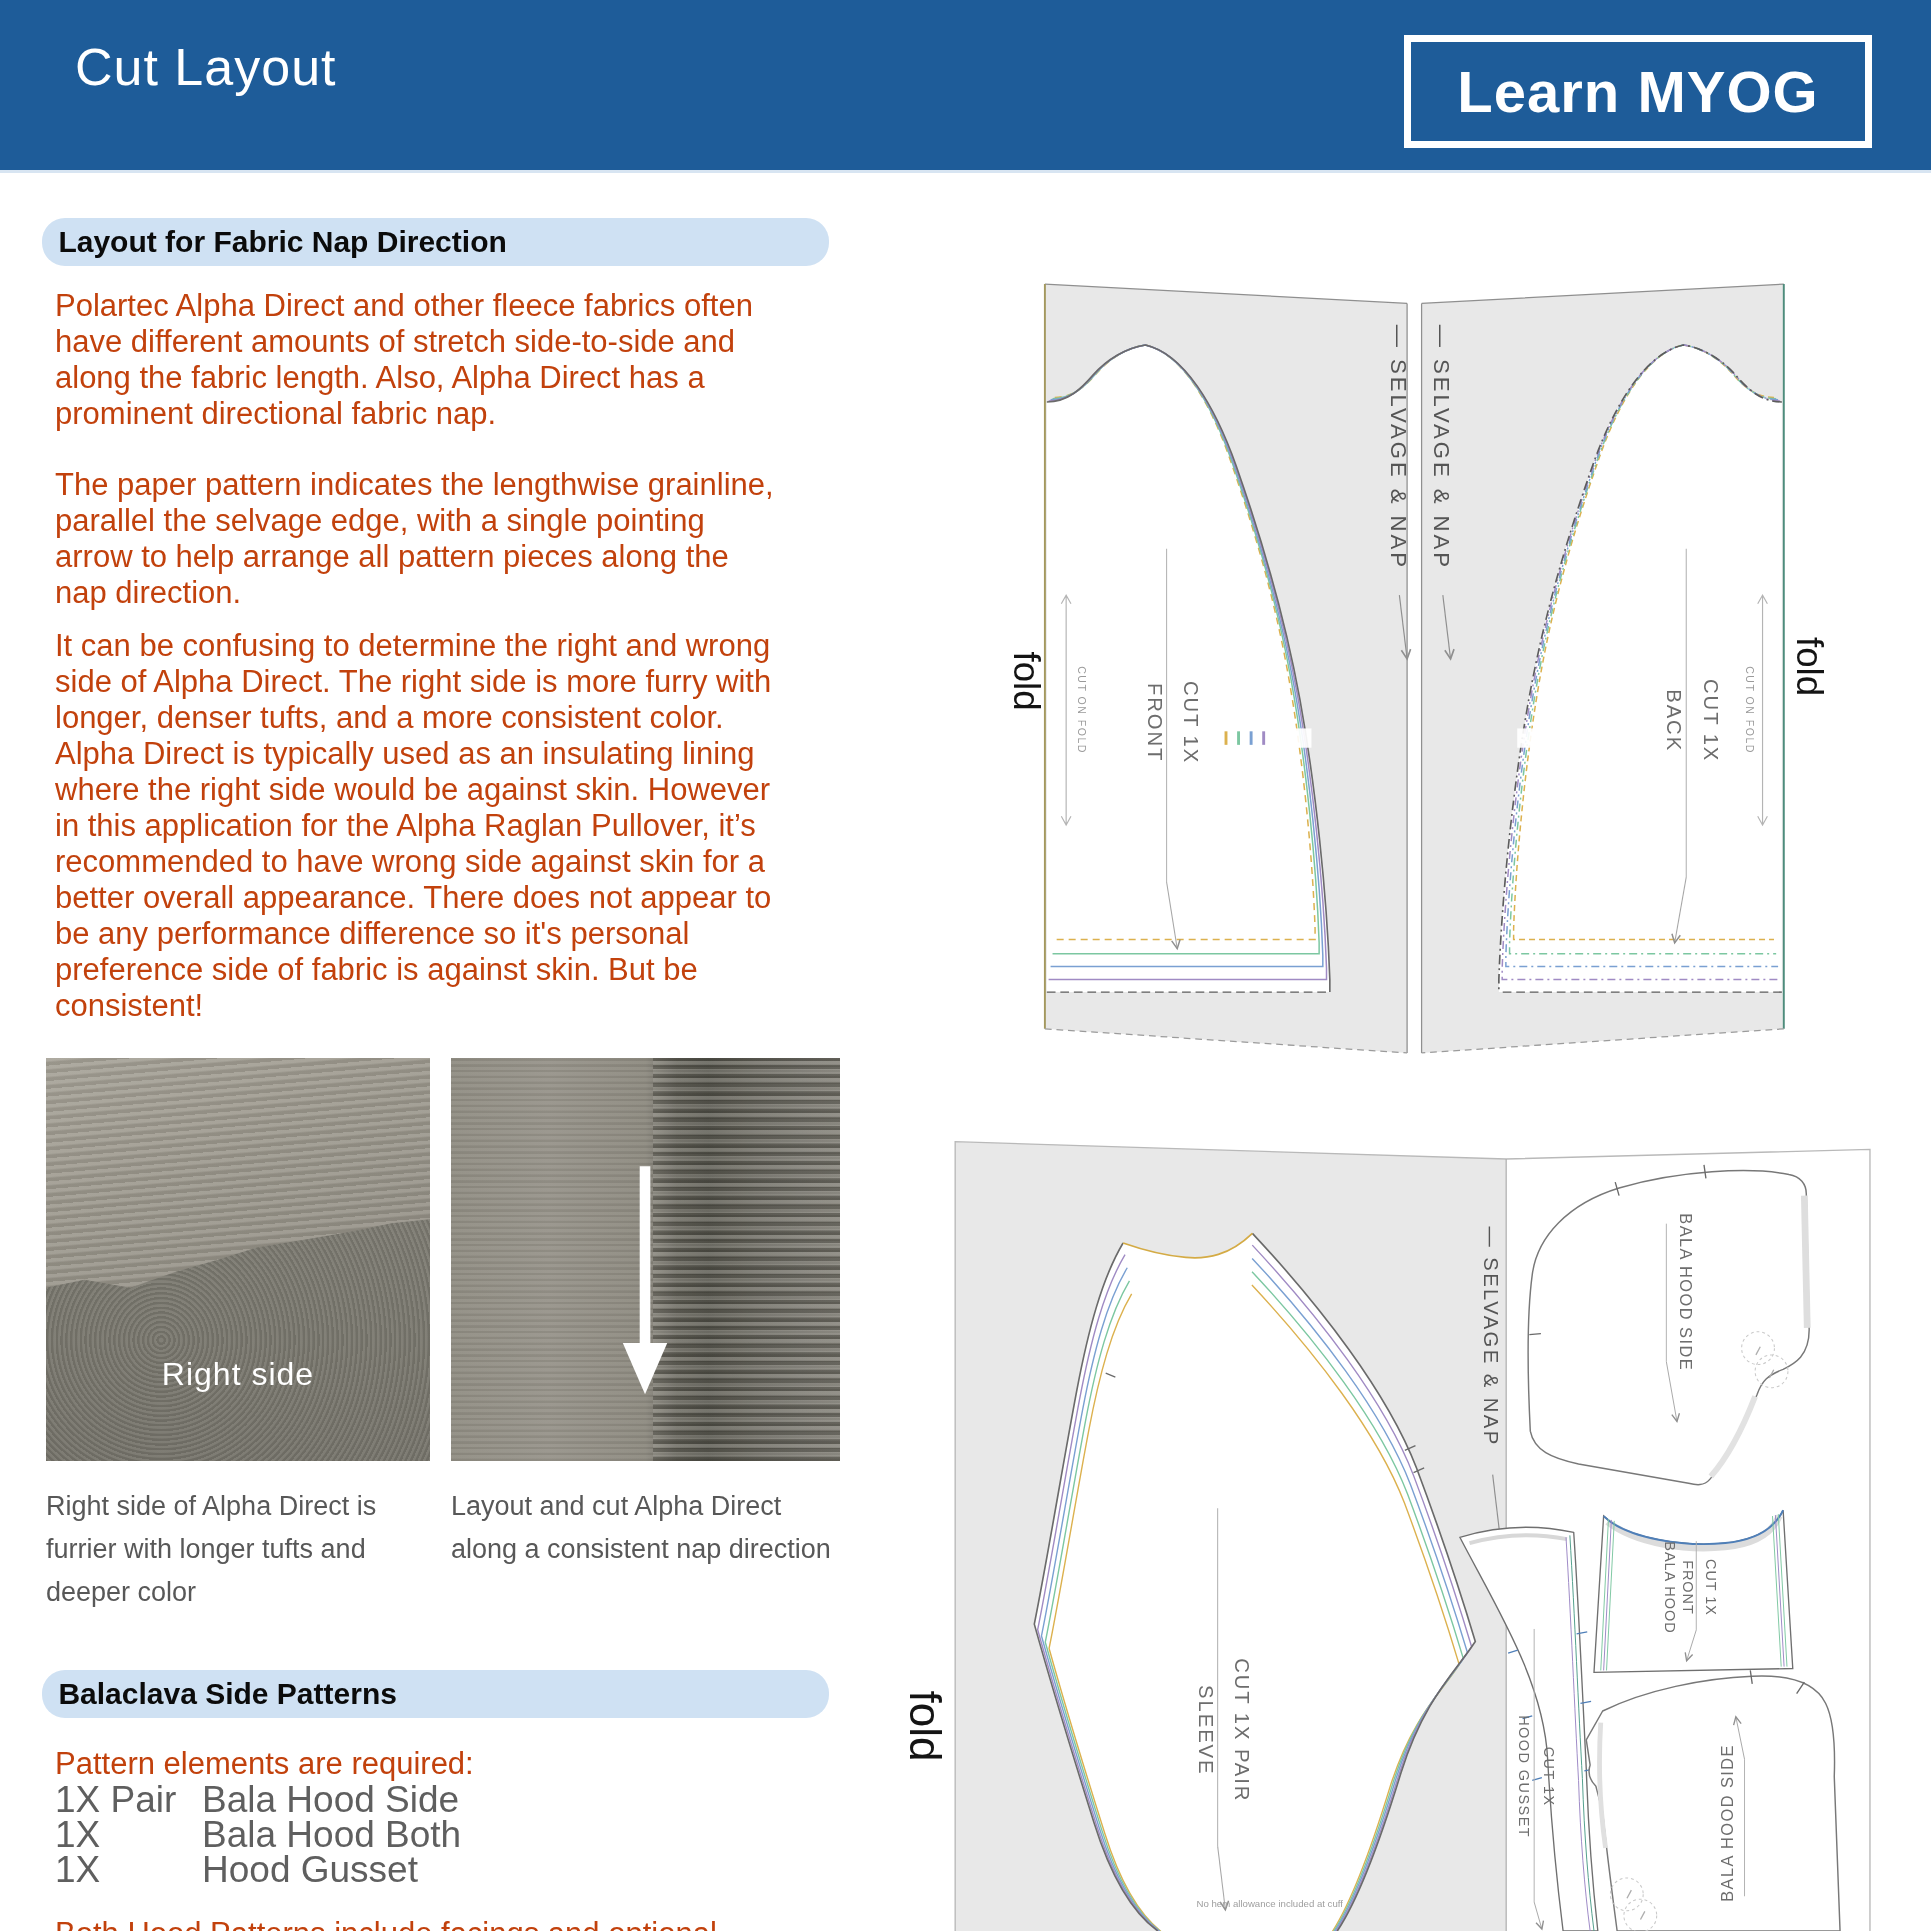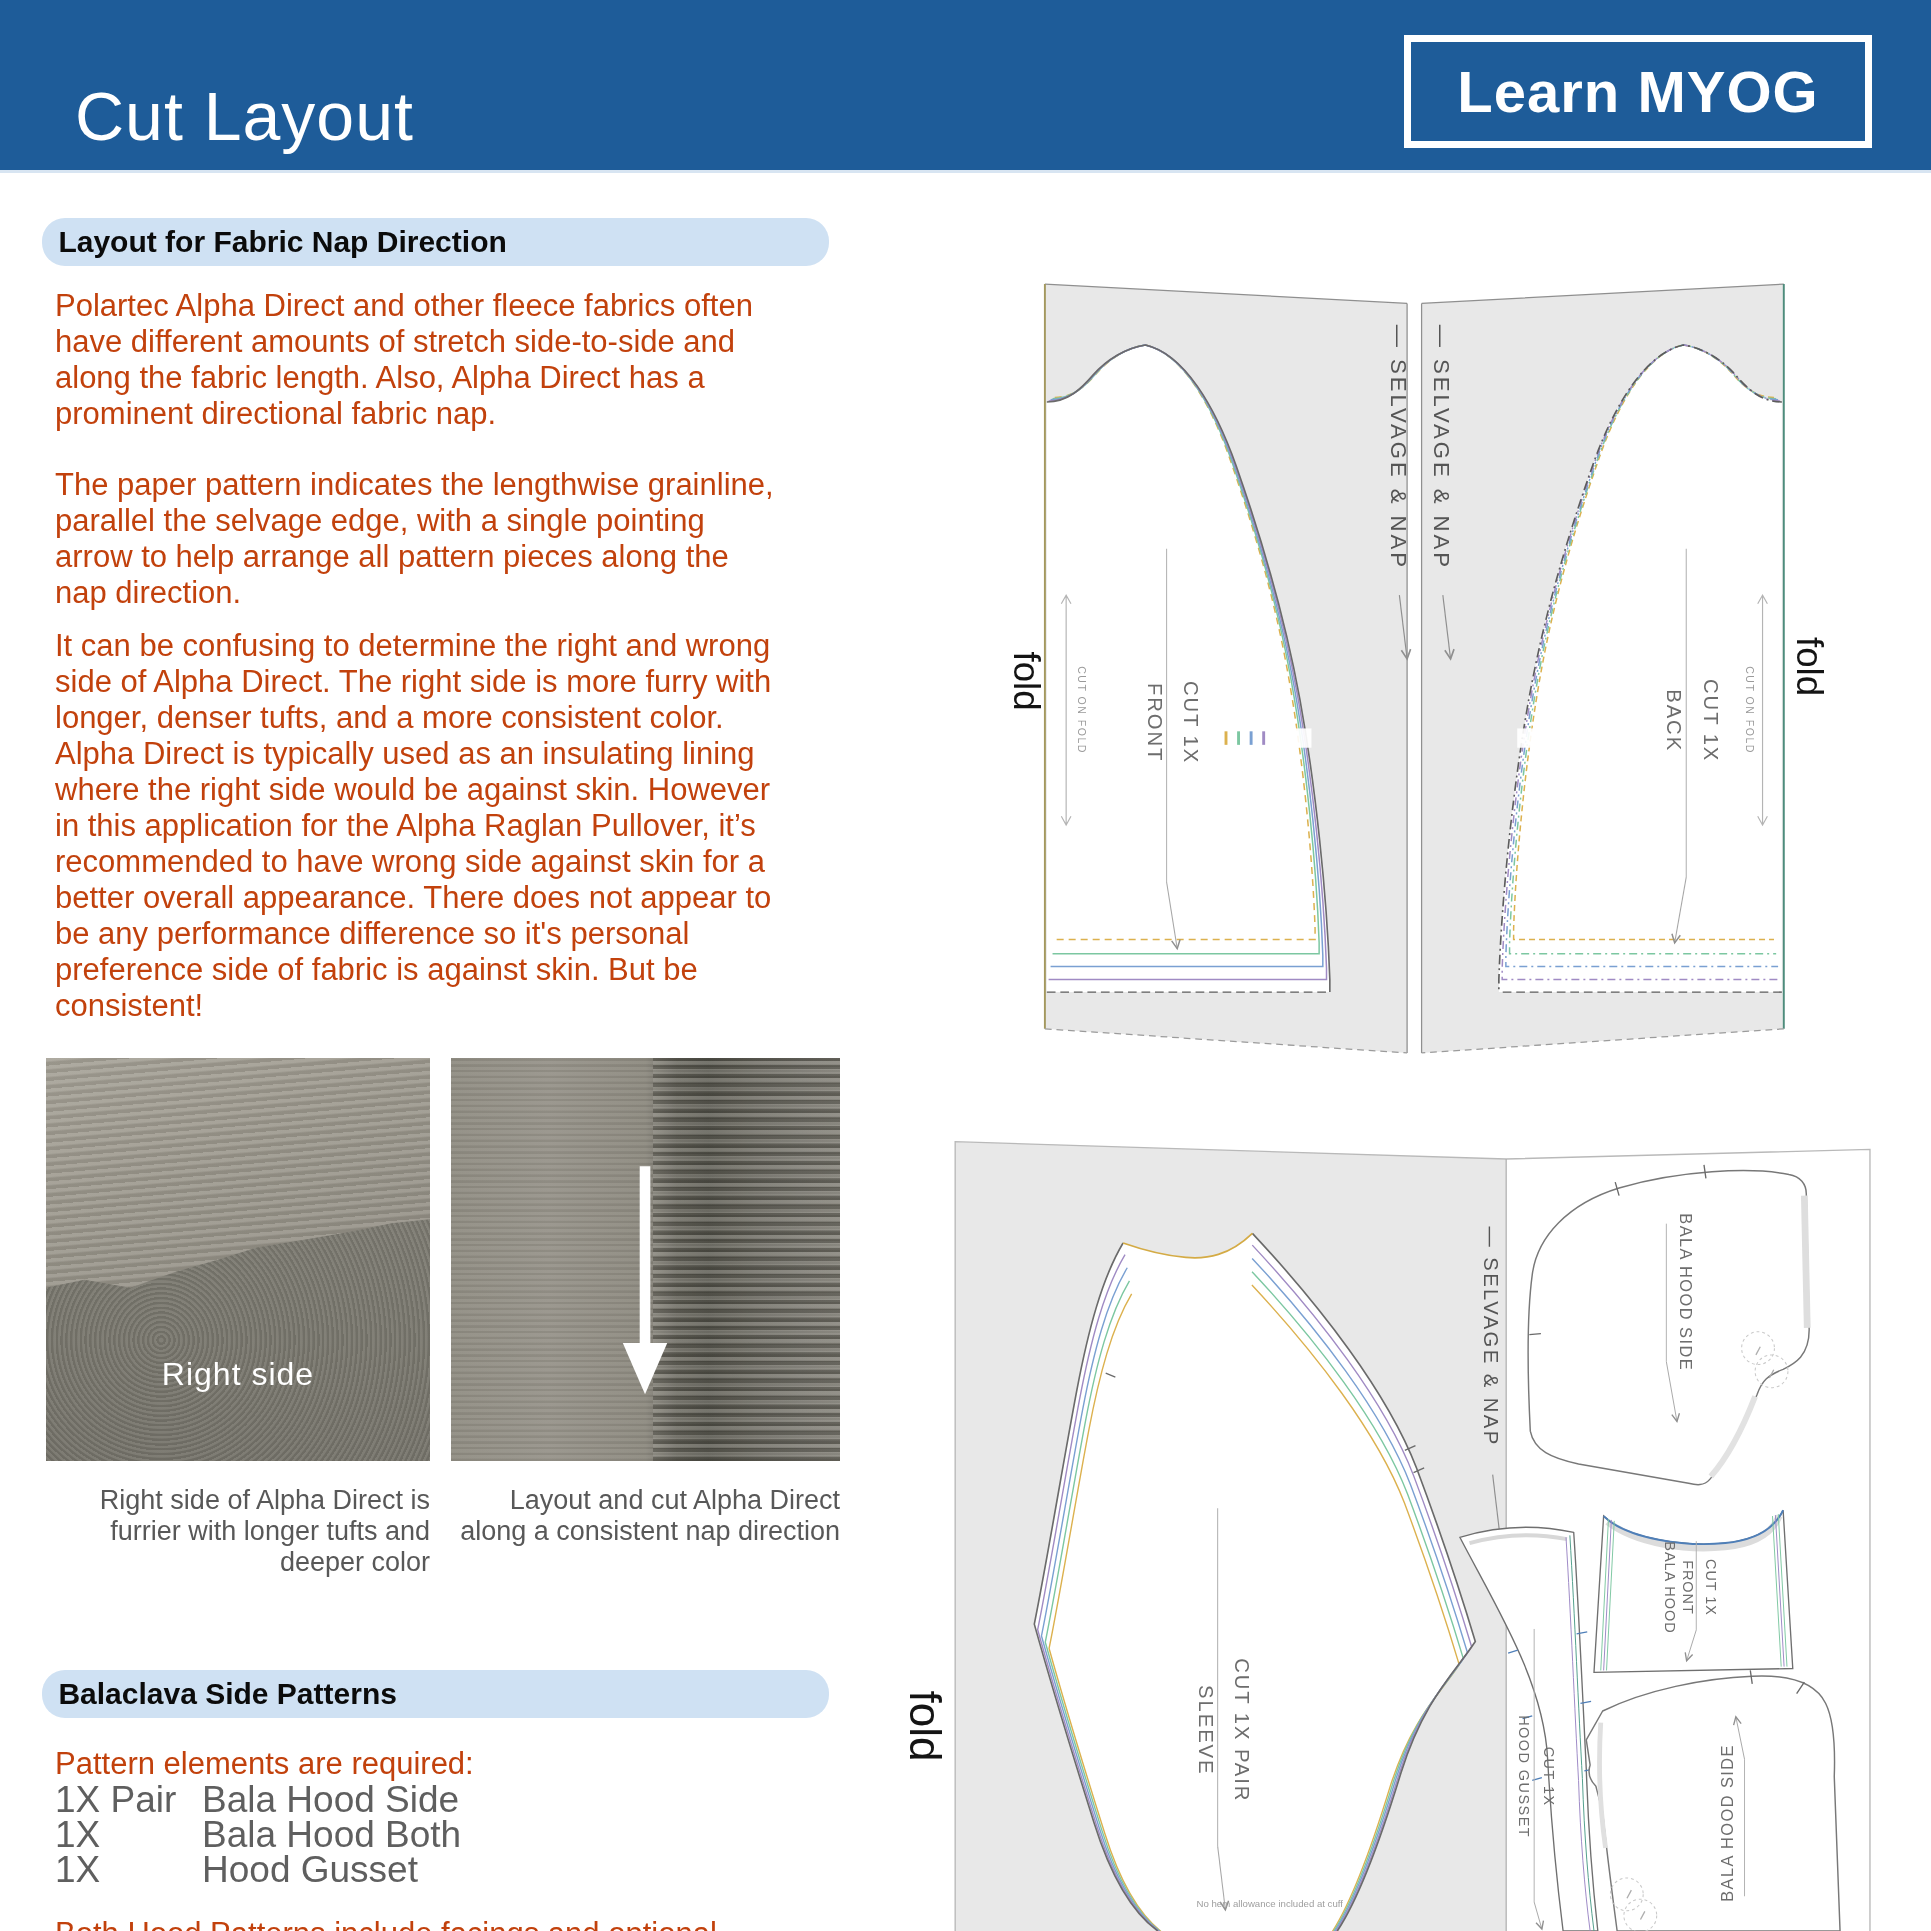--- a/index.html
+++ b/index.html
@@ -1,30 +1,30 @@
 <!DOCTYPE html>
 <html><head>
 <meta charset="utf-8">
 <style>
   html,body{margin:0;padding:0;}
   body{width:1931px;height:1931px;overflow:hidden;background:#fff;
        font-family:"Liberation Sans",sans-serif;position:relative;}
   .abs{position:absolute;}
   
   .header{left:0;top:0;width:1931px;height:170px;background:#1e5c99;border-bottom:3.9px solid #d8e5f2;}
-  .page-title{left:75px;top:37px;font-size:68px;color:#ffffff;font-weight:400;letter-spacing:1px;margin-top:40px;}
+  .page-title{left:75px;top:37px;font-size:52px;color:#ffffff;font-weight:400;letter-spacing:1px;}
   .logo{left:1376px;top:35px;width:454px;height:99px;background:#1e5c99;border:7.7px solid #ffffff;
         display:flex;align-items:center;justify-content:center;margin-left:28px;}
   .logo span{color:#fff;font-size:58px;font-weight:700;letter-spacing:1px;}
   
   .bar{left:42px;width:787px;height:48px;background:#cfe1f3;display:flex;align-items:center;border-radius:23px;}
   .bar span{font-size:30px;font-weight:700;color:#0b0b0b;padding-left:16.4px;}
   
   .para{left:55px;width:729px;font-size:31px;line-height:36px;color:#c2410c;}
-  .caption{font-size:27px;line-height:31px;color:#585858;text-align:right;}
+  .caption{font-size:27px;line-height:43px;color:#585858;text-align:left;}
   .list-row{left:55px;width:729px;display:flex;font-size:37px;line-height:35px;color:#5f5f5f;}
   .list-qty{width:147px;flex:none;}
   
   .photo{overflow:hidden;}
   .photo-l{left:46px;top:1058px;width:384px;height:403px;
      background:
        repeating-linear-gradient(175deg, rgba(255,255,255,0.10) 0 2.9px, rgba(0,0,0,0.07) 4.8px 7.7px),
        linear-gradient(160deg,#a5a196 0%,#9b978c 30%,#949086 55%,#8f8b81 100%);}
   .photo-l .dark{position:absolute;left:0;top:0;width:100%;height:100%;
      background:

